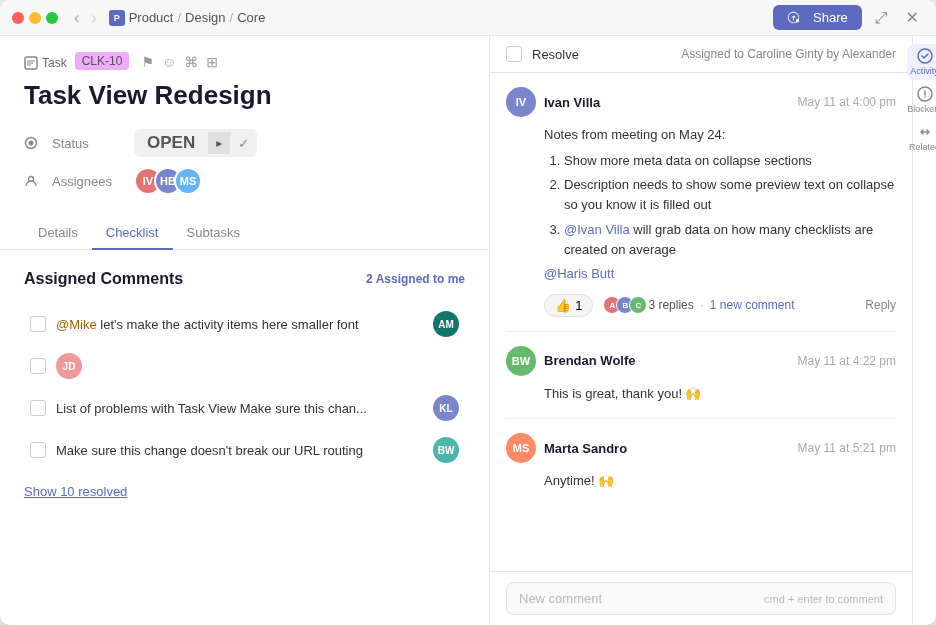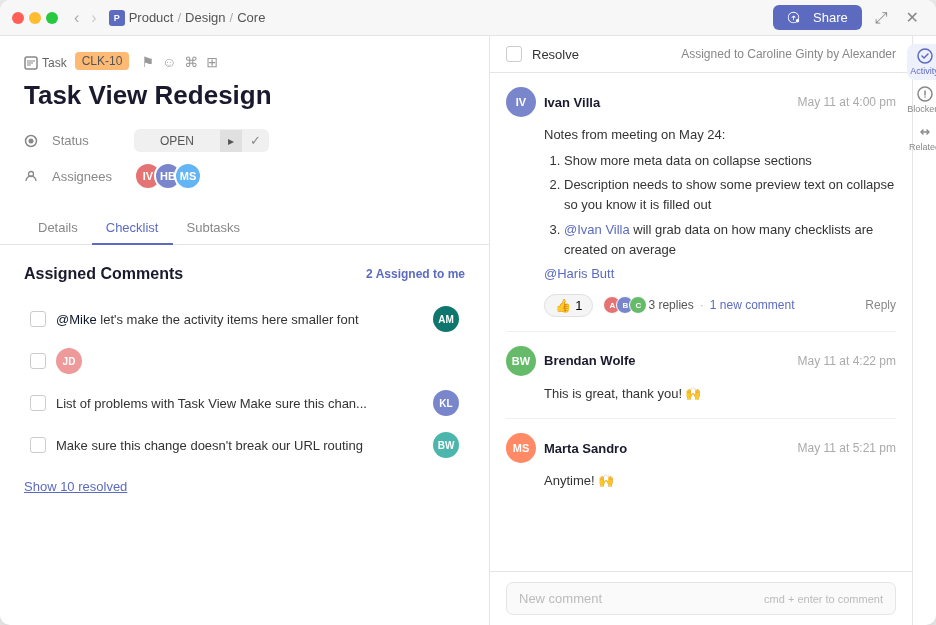--- a/index.html
+++ b/index.html
@@ -90,21 +90,21 @@
     .task-meta {
       display: flex; align-items: flex-end; gap: 8px;
       margin-bottom: 10px;
     }
     .task-meta-item {
       display: flex; align-items: center; gap: 4px;
       font-size: 12px; color: #666;
     }
     .task-meta-item svg { width: 14px; height: 14px; }
     .task-id {
-      background: #fdba74; border-radius: 4px;
+      background: #f0abfc; border-radius: 4px;
       padding: 2px 7px; font-size: 12px; color: #555;
     }
     .task-meta-icons { display: flex; gap: 8px; margin-left: 4px; }
     .task-meta-icon { color: #999; font-size: 14px; cursor: pointer; }
     .task-title {
       font-size: 26px; font-weight: 700; color: #1a1a2e;
       margin-bottom: 18px; line-height: 1.2;
     }
     .field-row {
       display: flex; align-items: center; margin-bottom: 10px;
@@ -113,21 +113,21 @@
       width: 110px; font-size: 13px; color: #888;
       display: flex; align-items: center; gap: 14px;
     }
     .field-label svg { width: 14px; height: 14px; }
     .status-badge {
       background: #f0f0f0; border-radius: 6px;
       display: flex; align-items: center; gap: 0;
       overflow: hidden;
     }
     .status-label {
-      padding: 4px 26px; font-size: 12px; font-weight: 400; color: #555;
+      padding: 4px 13px; font-size: 17px; font-weight: 700; color: #555;
     }
     .status-arrow {
       background: #e0e0e0; padding: 4px 8px; font-size: 12px; color: #555;
       cursor: pointer;
     }
     .status-check {
       padding: 4px 8px; font-size: 13px; color: #888; cursor: pointer;
     }
     .assignee-avatars { display: flex; gap: -4px; }
     .avatar {
@@ -175,21 +175,21 @@
     }
     .checklist-checkbox {
       width: 16px; height: 16px; border: 1.5px solid #ccc;
       border-radius: 3px; flex-shrink: 0; cursor: pointer;
       background: #fff;
     }
     .checklist-text {
       flex: 1; font-size: 13px; color: #333;
       white-space: nowrap; overflow: hidden; text-overflow: ellipsis;
     }
-    .checklist-text .mention { color: #0f172a; }
+    .checklist-text .mention { color: #a16207; }
     .checklist-assignee {
       width: 26px; height: 26px; border-radius: 50%;
       display: flex; align-items: center; justify-content: center;
       font-size: 10px; font-weight: 700; color: #fff; flex-shrink: 0;
     }
     .show-resolved {
       background: none; border: none; color: #5c6bc0;
       font-size: 13px; cursor: pointer; margin-top: 14px;
       padding: 0; text-decoration: underline;
     }

